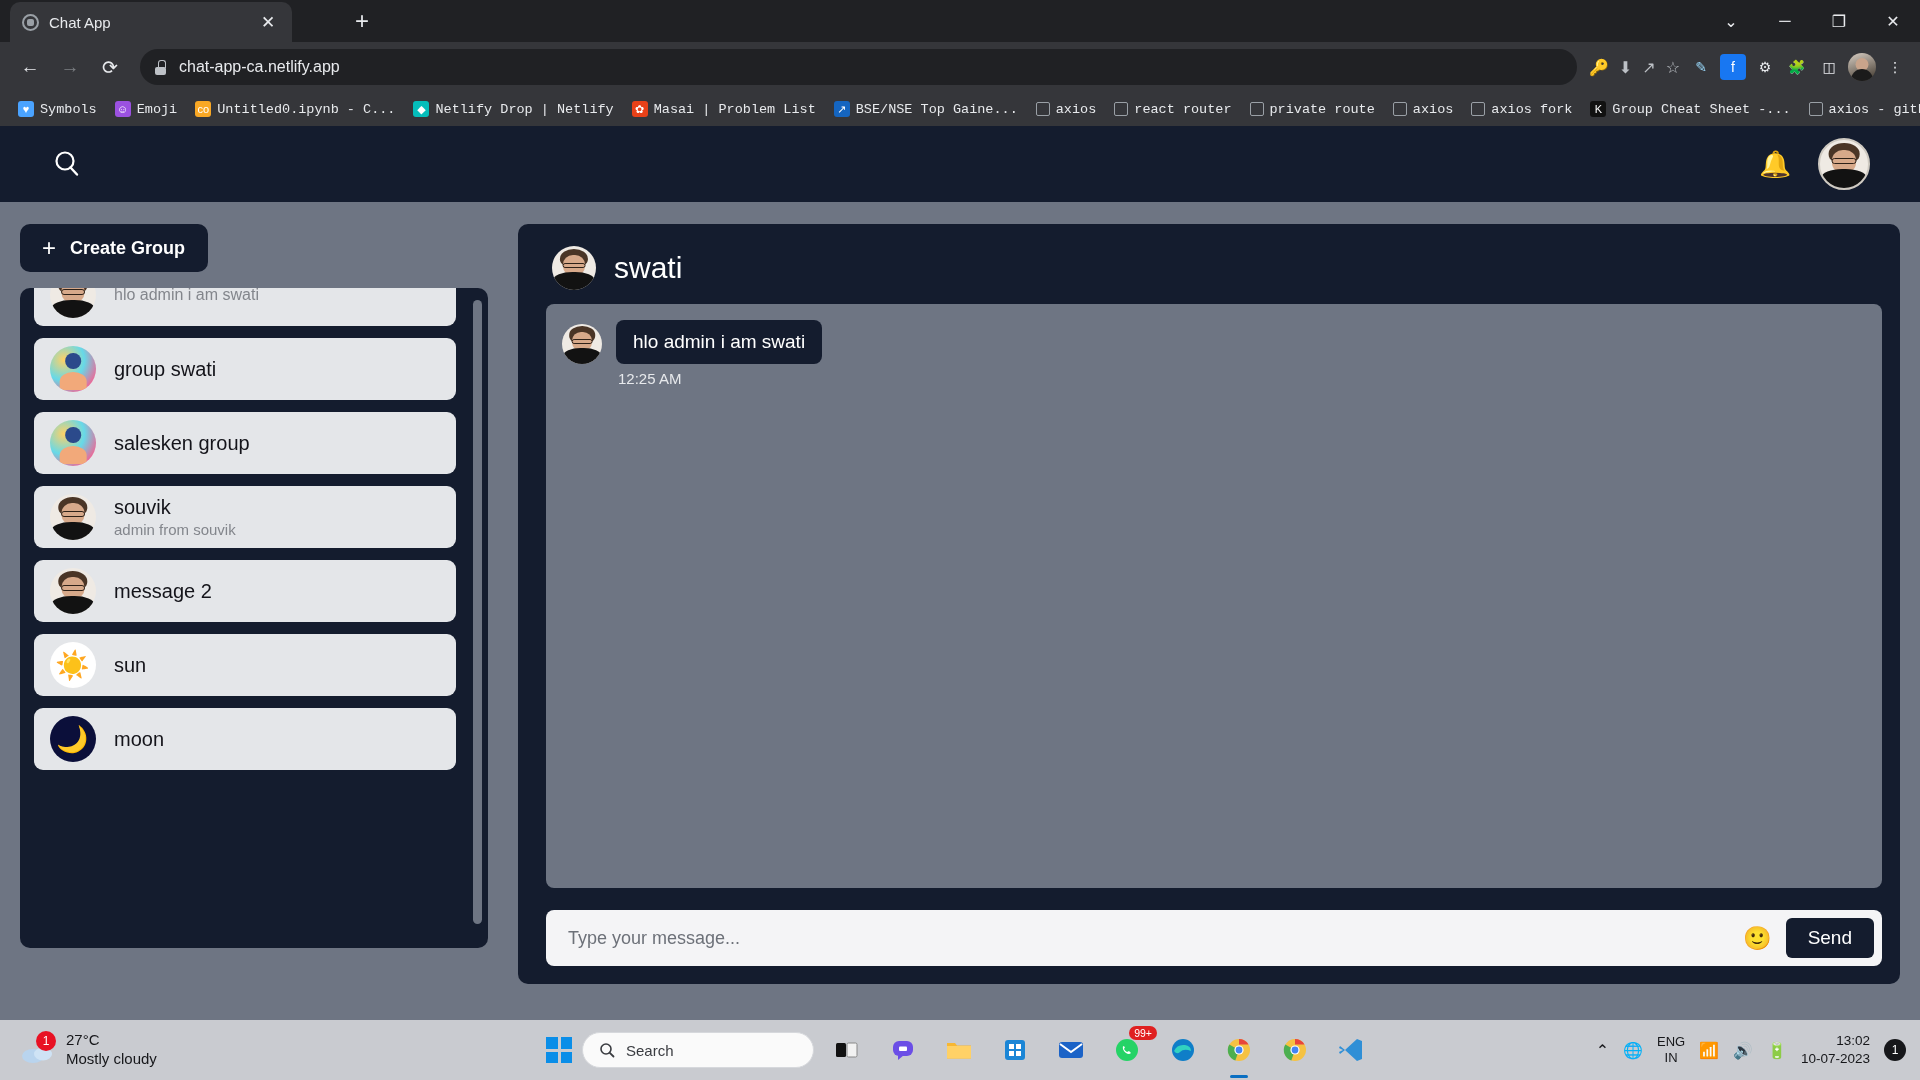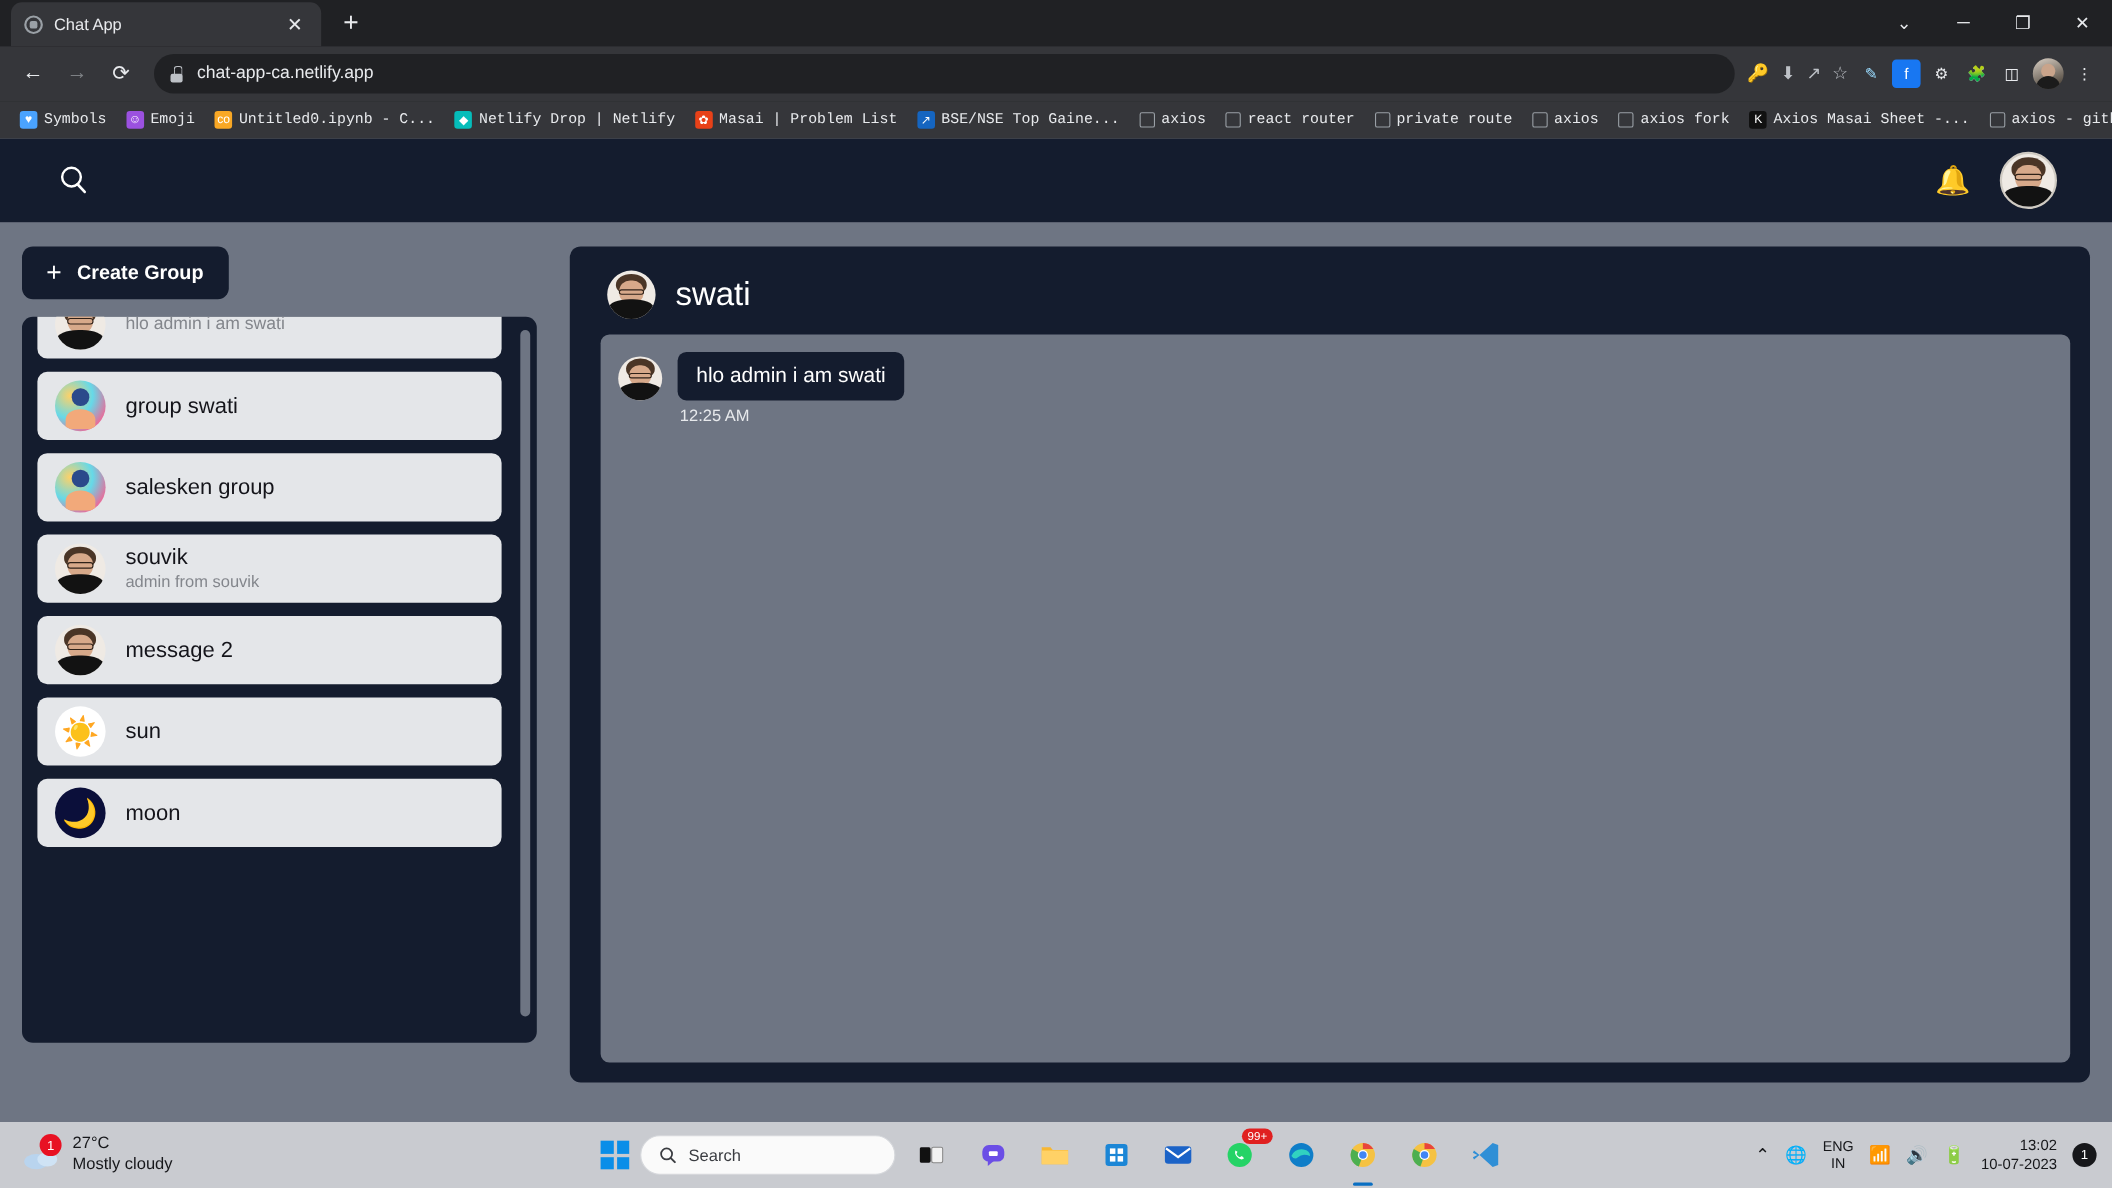--- a/index.html
+++ b/index.html
@@ -9,21 +9,21 @@
     overflow: hidden;
     background: #202124;
   }
   body { position: relative; }
 
   
   .browser { width: 1920px; height: 1020px; background: #202124; position: relative; }
 
   .tabstrip {
     height: 42px; background: #202124; display: flex; align-items: flex-end;
-    padding-left: 10px; position: relative;
+    padding-left: 10px; position: relative; gap: 43px;
   }
   .tab {
     width: 282px; height: 40px; background: #35363a; border-radius: 10px 10px 0 0;
     display: flex; align-items: center; padding: 0 12px; gap: 10px; position: relative;
   }
   .tab-favicon {
     width: 17px; height: 17px; border-radius: 50%; border: 2px solid #9aa0a6;
     display: flex; align-items: center; justify-content: center; flex: 0 0 auto;
   }
   .tab-favicon::after { content: ""; width: 7px; height: 7px; background: #9aa0a6; border-radius: 2px; }
@@ -261,21 +261,21 @@
       <div class="bm">
         <span class="bm-ico bm-blank"></span>
         <span class="bm-label">axios</span>
       </div>
       <div class="bm">
         <span class="bm-ico bm-blank"></span>
         <span class="bm-label">axios fork</span>
       </div>
       <div class="bm">
         <span class="bm-ico" style="background: rgb(17, 17, 17); color: rgb(255, 255, 255);">K</span>
-        <span class="bm-label">Axios Masai Sheet -...</span>
+        <span class="bm-label">Group Cheat Sheet -...</span>
       </div>
       <div class="bm">
         <span class="bm-ico bm-blank"></span>
         <span class="bm-label">axios - github</span>
       </div>
       <span class="bm-chevron">»</span>
     </div>
 
   <div class="page">
 
@@ -386,20 +386,25 @@
                 <i class="face"></i>
                 <i class="glass"></i>
                 <i class="body"></i>
             </span>
             <div class="msg-col">
               <div class="bubble">hlo admin i am swati</div>
               <div class="msg-time">12:25 AM</div>
             </div>
           </div>
         </div>
+        <div class="inputbar">
+          <input class="msg-input" type="text" placeholder="Type your message..." style="">
+          <span class="emoji-btn">🙂</span>
+          <button class="send-btn">Send</button>
+        </div>
       </div>
     </div>
 
 
   </div>
 </div>
 
 <div class="taskbar">
   <div class="weather">
     <div class="w-cloud">

